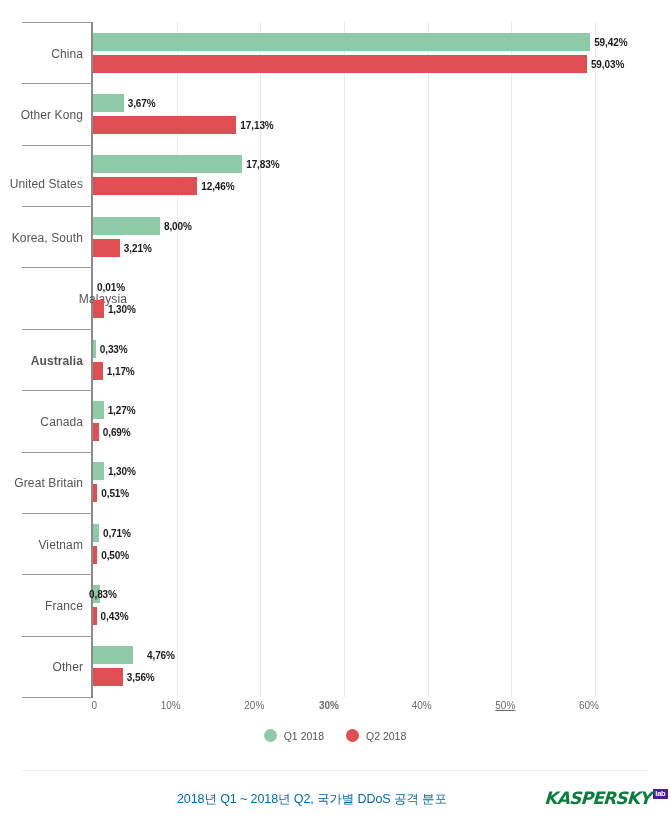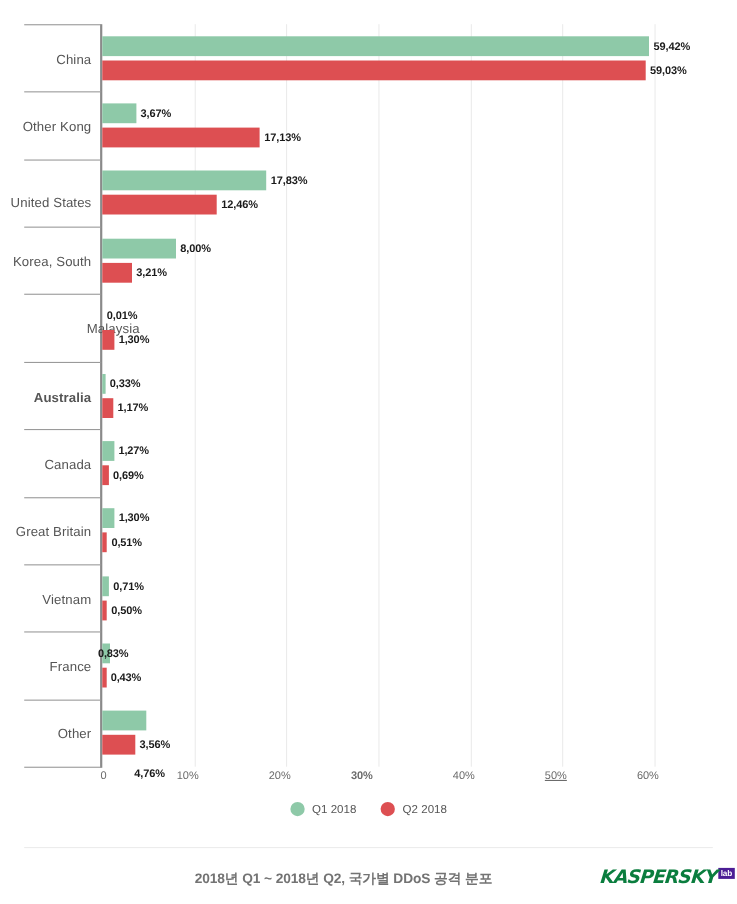--- a/index.html
+++ b/index.html
@@ -138,22 +138,22 @@
     width: 670px;
     height: 34px;
     display: flex;
     align-items: center;
   }
   #footer-caption {
     position: absolute;
     left: 177px;
     top: 5px;
     font-size: 12.5px;
-    font-weight: bold;
-    color: #737373;
+    font-weight: normal;
+    color: #0369a1;
     letter-spacing: -0.1px;
     white-space: nowrap;
   }
   #brand-logo {
     position: absolute;
     left: 546px;
     top: 2px;
     display: flex;
     align-items: flex-start;
     gap: 1px;
@@ -255,21 +255,21 @@
       <div class="bar-value" style="left: 101.267px; top: 488px;">0,51%</div>
       <div class="bar q1" style="left: 93px; top: 524px; width: 5.94036px;"></div>
       <div class="bar-value" style="left: 102.94px; top: 528px;">0,71%</div>
       <div class="bar q2" style="left: 93px; top: 546px; width: 4.18335px;"></div>
       <div class="bar-value" style="left: 101.183px; top: 550px;">0,50%</div>
       <div class="bar q1" style="left: 93px; top: 585px; width: 6.94436px;"></div>
       <div class="bar-value" style="left: 89px; top: 589px;">0,83%</div>
       <div class="bar q2" style="left: 93px; top: 607px; width: 3.59768px;"></div>
       <div class="bar-value" style="left: 100.598px; top: 611px;">0,43%</div>
       <div class="bar q1" style="left: 93px; top: 646px; width: 39.8255px;"></div>
-      <div class="bar-value" style="left: 122px; top: 650px; margin-top: 48px;">4,76%</div>
+      <div class="bar-value" style="left: 147px; top: 650px;">4,76%</div>
       <div class="bar q2" style="left: 93px; top: 668px; width: 29.7855px;"></div>
       <div class="bar-value" style="left: 126.785px; top: 672px;">3,56%</div>
     </div>
   <div id="xticks">
       <div class="xtick" style="left: 51px;">0</div>
       <div class="xtick" style="left: 134.667px;">10%</div>
       <div class="xtick" style="left: 218.334px;">20%</div>
       <div class="xtick" style="left: 293px; font-weight: bold;">30%</div>
       <div class="xtick" style="left: 385.668px;">40%</div>
       <div class="xtick" style="left: 469.335px; text-decoration: underline;">50%</div>

